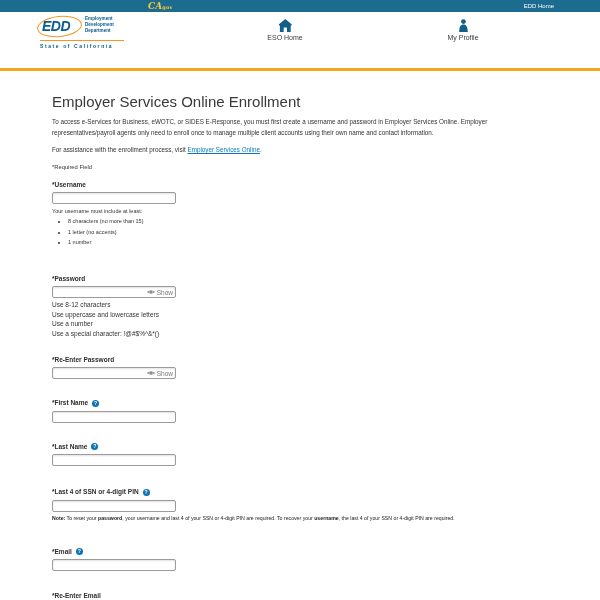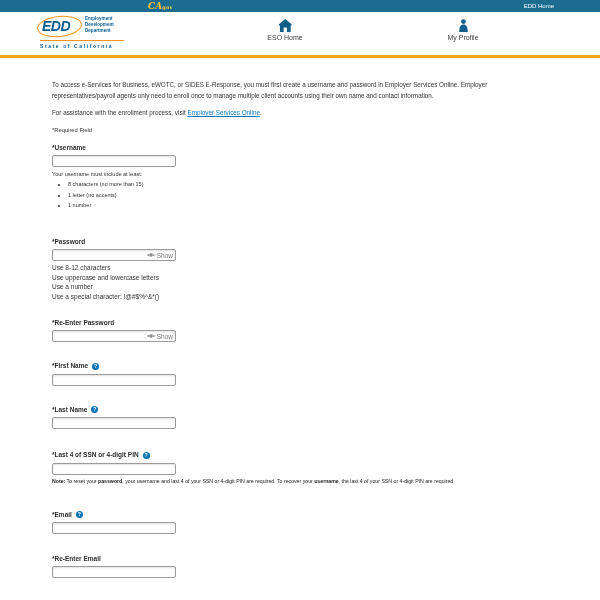--- a/index.html
+++ b/index.html
@@ -11,21 +11,21 @@
   }
   
   .utility-bar { position:relative; height:12px; background:#1b6c8e; }
   .ca-logo { position:absolute; left:148px; top:0px; color:#fdc73a;
     font-family:"DejaVu Serif", serif; font-style:italic; font-weight:bold;
     font-size:9px; line-height:12px; cursor:pointer; }
   .ca-logo .gov { font-size:5px; font-style:normal; letter-spacing:.3px; }
   .edd-home-link { position:absolute; right:46px; top:0; color:#fff;
     font-size:6px; line-height:12px; cursor:pointer; }
   
-  .header { position:relative; height:43px; background:#fff; }
+  .header { position:relative; height:56px; background:#fff; }
   .edd-logo { position:absolute; left:40px; top:4px; width:86px; height:35px; cursor:pointer; }
   .edd-swoosh { position:absolute; left:-3px; top:0px; width:45px; height:21px;
     border:1.5px solid #f7941d; border-radius:50%; transform:rotate(-6deg); }
   .edd-acronym { position:absolute; left:2px; top:2px; font-size:14px; font-weight:bold;
     font-style:italic; color:#0b5c8e; letter-spacing:-.5px; }
   .edd-dept { position:absolute; left:45px; top:0px; font-size:4.6px; font-weight:bold;
     color:#0b5c8e; line-height:6px; }
   .edd-state { position:absolute; left:0px; top:24px; width:84px; font-size:5px;
     font-weight:bold; color:#0b5c8e; letter-spacing:1.6px; border-top:1.5px solid #f7941d;
     padding-top:2px; white-space:nowrap; }
@@ -104,20 +104,21 @@
         <circle cx="6" cy="2.6" r="2.4" fill="#12608a"></circle>
         <path d="M6 5.4 C3.2 5.4 1.8 7.6 1.7 13 L10.3 13 C10.2 7.6 8.8 5.4 6 5.4 Z" fill="#12608a"></path>
       </svg>
     </span>
     <span class="nav-label">My Profile</span>
   </div>
 </div>
 <div class="gold-rule"></div>
 
 <div class="main">
+  <h1 class="page-title">Employer Services Online Enrollment</h1>
 
   <p class="intro">To access e-Services for Business, eWOTC, or SIDES E-Response, you must first create a username and password in Employer Services Online. Employer representatives/payroll agents only need to enroll once to manage multiple client accounts using their own name and contact information.</p>
 
   <p class="assist"><span>For assistance with the enrollment process, visit </span><span class="link">Employer Services Online</span><span>.</span></p>
 
   <p class="required-field">*Required Field</p>
 
   <div class="form-group g-username">
     <label class="field-label">*Username</label>
     <div class="input-wrap">

